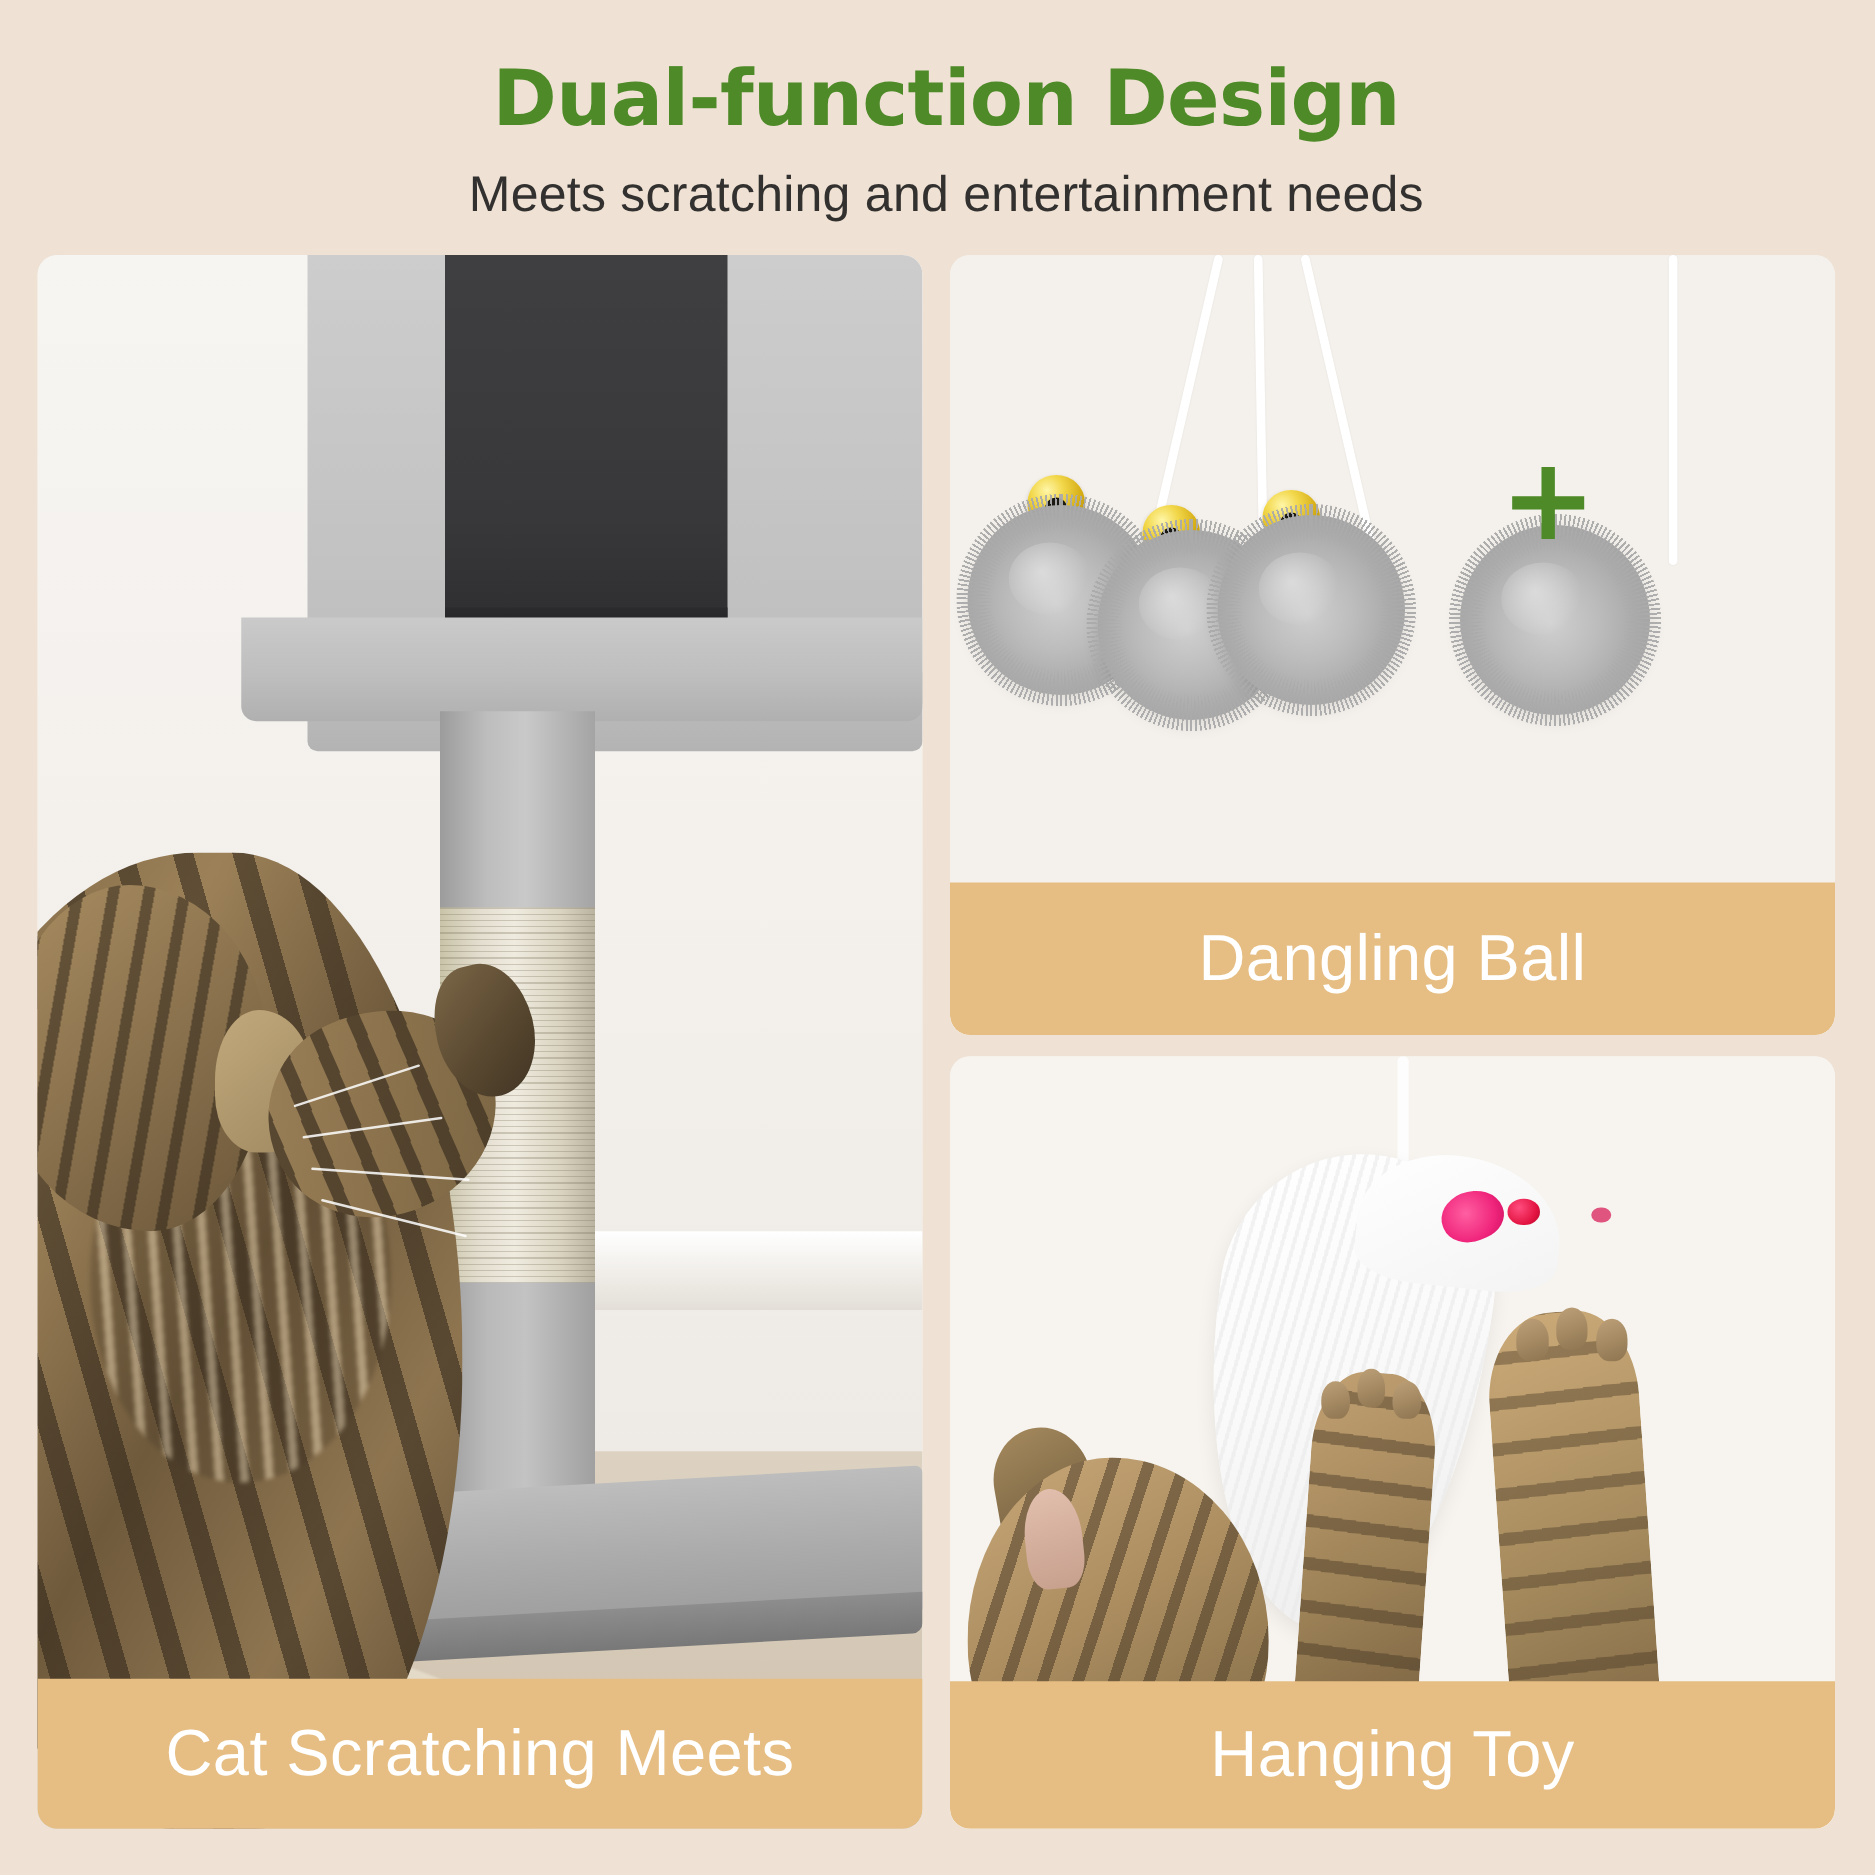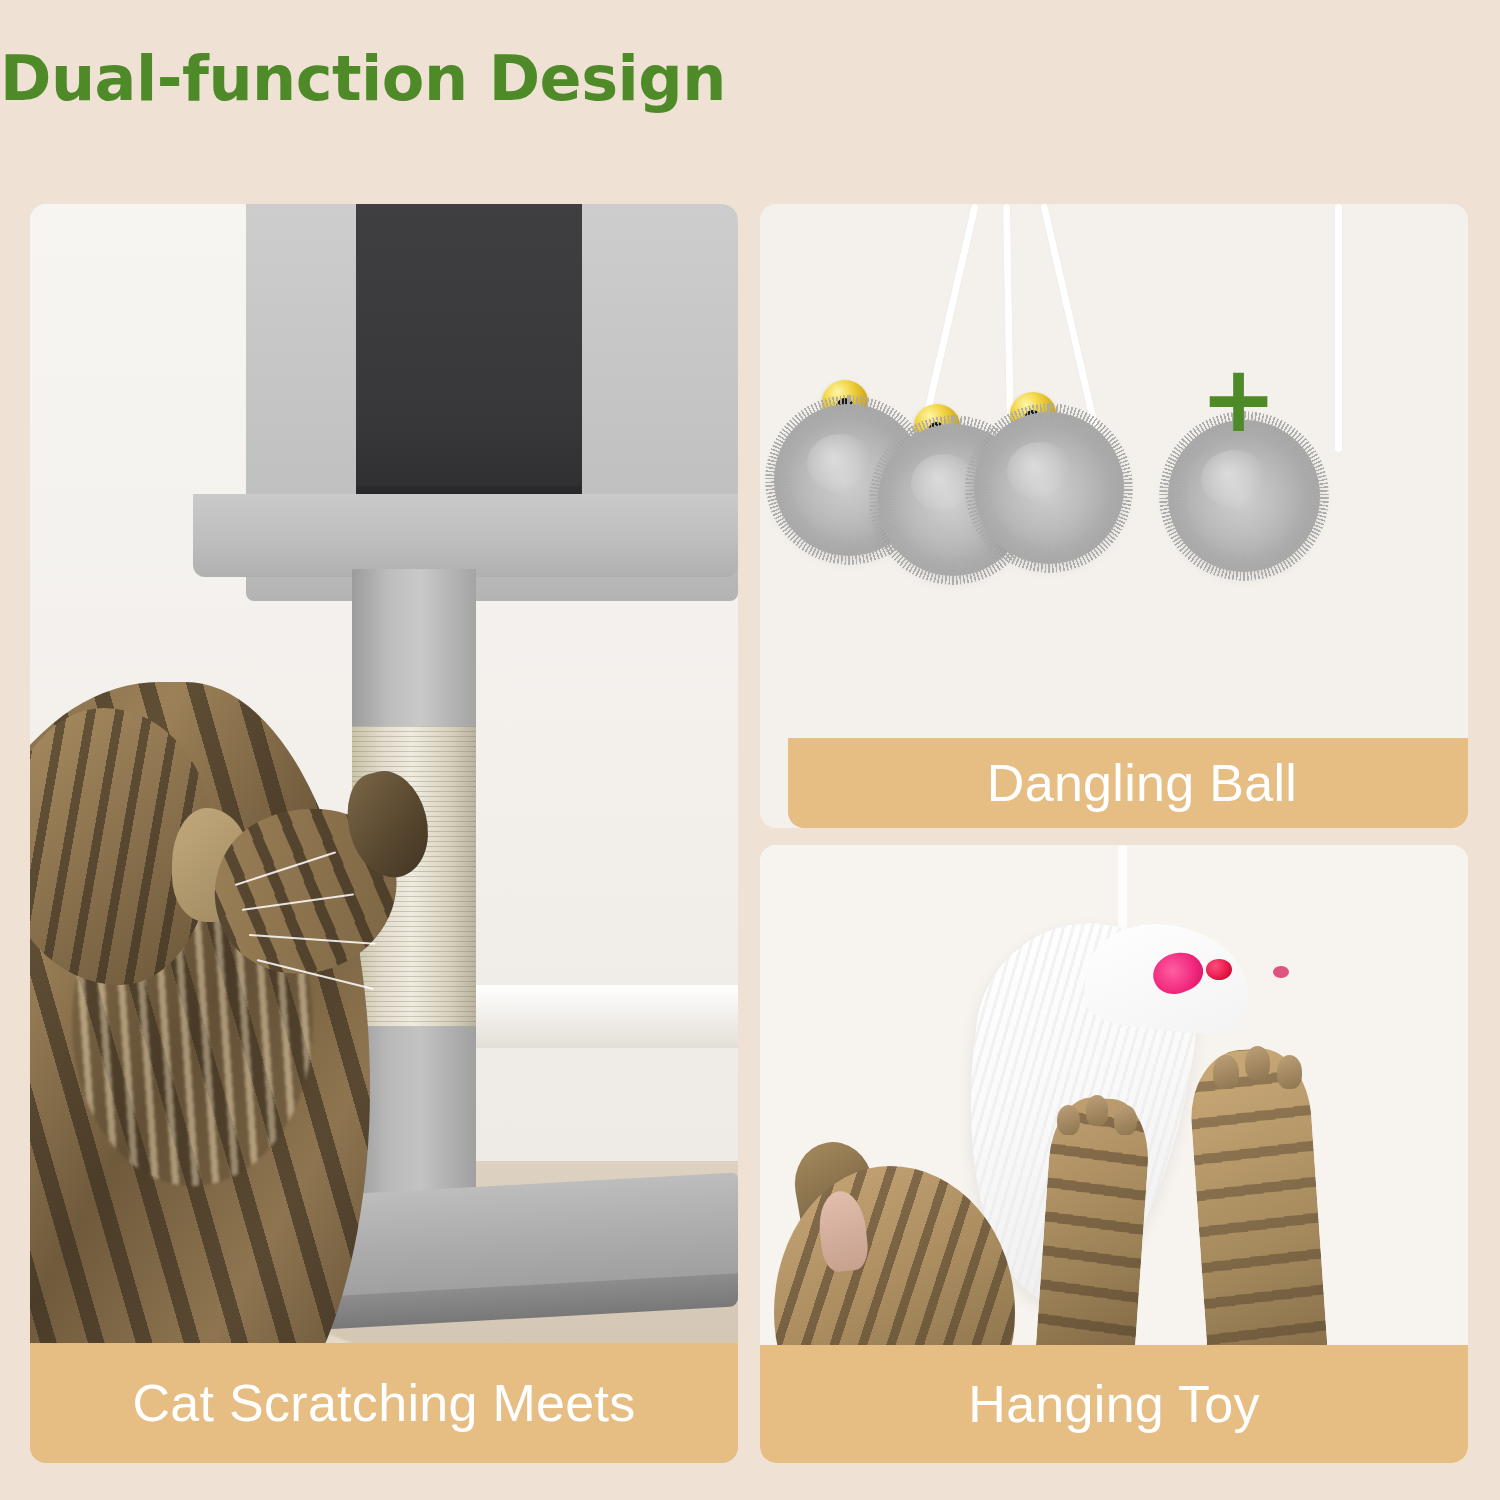--- a/index.html
+++ b/index.html
@@ -5,21 +5,21 @@
   * { margin:0; padding:0; box-sizing:border-box; }
   html, body { width:1500px; height:1500px; }
   body {
     background:#efe2d4;
     font-family:"Liberation Sans", sans-serif;
     position:relative;
     overflow:hidden;
   }
 
   
-  #header { position:absolute; left:0; top:0; width:1500px; height:200px; text-align:left; }
+  #header { position:absolute; left:0; top:0; width:1500px; height:200px; text-align:center;padding-left:14px; }
   #title {
     font-size:62px; font-weight:bold; color:#4e8a28;
     letter-spacing:-0.5px; line-height:1;
     padding-top:48px;
     font-family:"DejaVu Sans", sans-serif;
   }
   #subtitle {
     font-size:40px; color:#333130; line-height:1;
     padding-top:26px; letter-spacing:0.2px;
     font-family:"Liberation Sans", sans-serif;
@@ -40,21 +40,21 @@
   .caption {
     position:absolute; left:0; width:100%;
     background:#e6be83;
     color:#ffffff;
     display:flex; align-items:center; justify-content:center;
     font-size:52px; letter-spacing:0.3px;
     font-family:"Liberation Sans", sans-serif;
     border-radius:0 0 16px 16px;
   }
   #cap-post  { bottom:0; height:120px; }
-  #cap-ball  { bottom:0; height:90px;margin-left:28px; }
+  #cap-ball  { bottom:0; height:122px; }
   #cap-mouse { bottom:0; height:118px;margin-top:40px; }
 
   
   #post-wall {
     position:absolute; left:0; top:0; width:100%; height:76%;
     background:linear-gradient(180deg,#f7f5f1 0%,#f3f0ec 60%,#eeebe6 100%);
   }
   #post-skirting {
     position:absolute; left:0; top:62%; width:100%; height:5%;
     background:linear-gradient(180deg,#ffffff 0%,#f0ede8 55%,#e3dfd8 100%);
@@ -308,20 +308,21 @@
   .toe {
     position:absolute; border-radius:50% 50% 40% 40%;
     background:linear-gradient(160deg,#bda078 0%,#8e7550 100%);
   }
 </style>
 </head>
 <body style="background: rgb(239, 226, 212);">
 
 <div id="header">
   <div id="title" style="color: rgb(78, 138, 40);">Dual-function Design</div>
+  <div id="subtitle" style="color: rgb(51, 49, 48);">Meets scratching and entertainment needs</div>
 </div>
 
 <div class="panel" id="panel-post">
   <div class="scene">
     <div id="post-wall"></div>
     <div id="post-skirting"></div>
     <div id="post-floor"></div>
     <div id="post-rug"></div>
 
     <div id="plat-top"></div>

